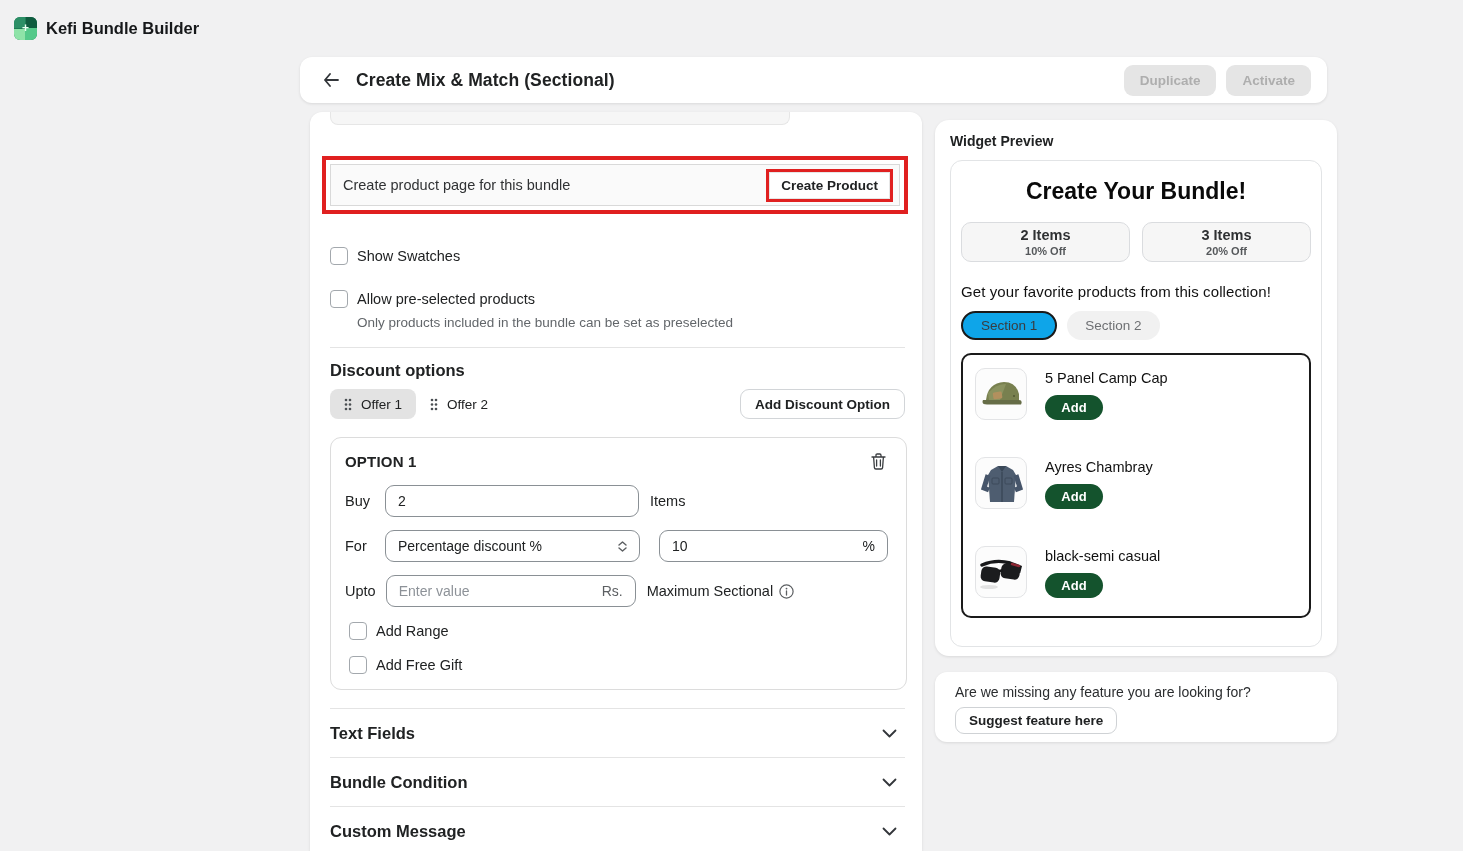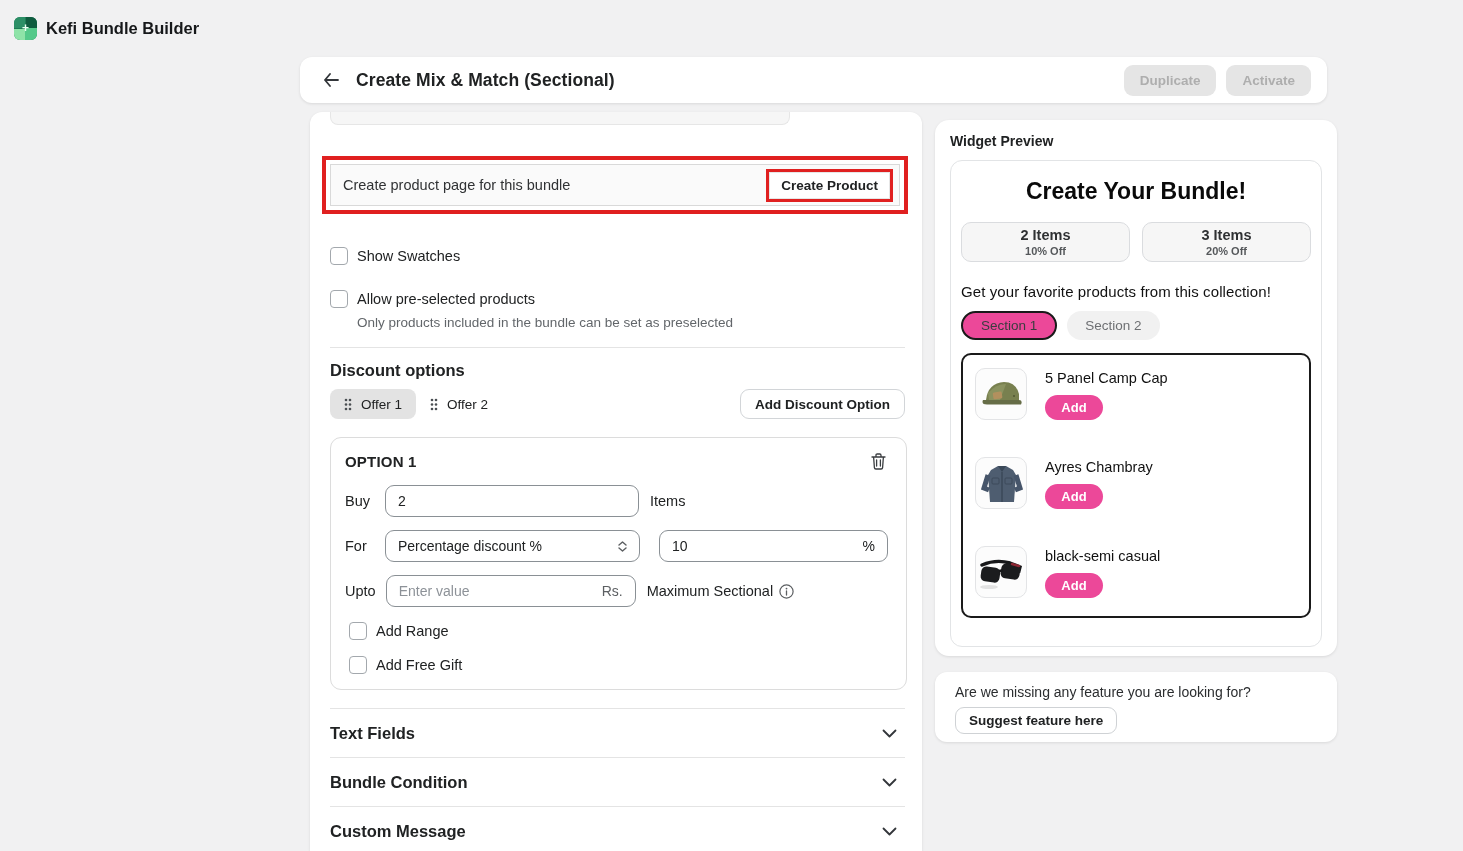--- a/index.html
+++ b/index.html
@@ -88,28 +88,28 @@
   .panel-title { font-size:14px; font-weight:600; color:#202223; }
   .preview-inner { margin-top:11px; border:1px solid #e2e4e6; border-radius:12px; height:487px; padding:14px 10px; }
   .widget-title { text-align:center; font-size:23px; font-weight:bold; color:#0a0a0a; margin-top:3px; }
   .tier-row { display:flex; gap:12px; margin-top:17px; padding:0 0; }
   .tier-btn { flex:1; height:40px; background:#f6f6f6; border:1px solid #dadcdf; border-radius:10px; cursor:pointer; font-family:inherit; display:flex; flex-direction:column; align-items:center; justify-content:center; gap:2px; }
   .tier-items { font-size:14.5px; font-weight:bold; color:#2f3133; }
   .tier-off { font-size:11px; font-weight:bold; color:#55585b; }
   .pv-sub { margin-top:21px; font-size:15px; font-weight:500; color:#111; letter-spacing:.1px; }
   .sec-tabs { display:flex; gap:10px; margin-top:11px; }
   .sec-tab { height:29px; padding:0 18px; border-radius:15px; font-family:inherit; font-size:13.5px; cursor:pointer; }
-  .sec-tab.active { background:#ec4899; border:2px solid #1a1a1a; color:#3a3d40; }
+  .sec-tab.active { background:#0ea5e9; border:2px solid #1a1a1a; color:#3a3d40; }
   .sec-tab.idle { background:#f1f1f1; border:none; color:#6e7073; }
   .plist { margin-top:13px; border:2px solid #1a1a1a; border-radius:10px; height:265px; padding:13px 12px; display:flex; flex-direction:column; gap:37px; }
   .prow { display:flex; }
   .pthumb { width:52px; height:52px; border:1px solid #e3e4e6; border-radius:10px; background:#fcfcfc; overflow:hidden; flex:0 0 auto; }
   .pmeta { margin-left:18px; display:flex; flex-direction:column; }
   .pname { font-size:14.5px; color:#111; margin-top:2px; }
-  .add-btn { margin-top:9px; width:58px; height:25px; background:#ec4899; color:#fff; border:none; border-radius:13px; font-family:inherit; font-size:13px; font-weight:bold; cursor:pointer; }
+  .add-btn { margin-top:9px; width:58px; height:25px; background:#14532d; color:#fff; border:none; border-radius:13px; font-family:inherit; font-size:13px; font-weight:bold; cursor:pointer; }
 
   
   .feature-card { left:935px; top:672px; width:402px; height:70px; border-radius:12px; padding:12px 20px; }
   .feat-q { font-size:14px; color:#2b2d2f; }
   .feat-btn { margin-top:7px; background:#fff; border:1px solid #cfd2d5; border-radius:9px; height:27px; padding:0 13px; font-family:inherit; font-size:13.5px; font-weight:600; color:#202223; cursor:pointer; }
 
   svg { display:block; }
 </style>
 </head>
 <body>

